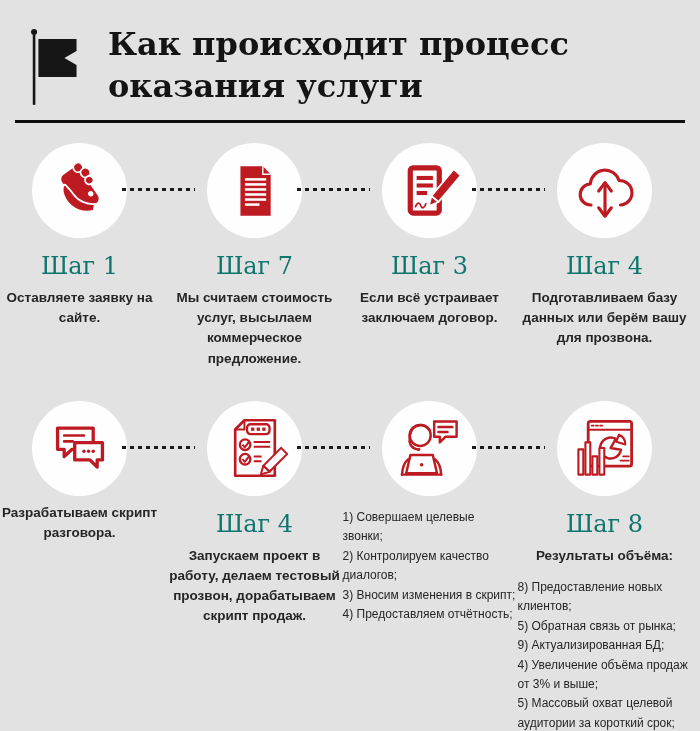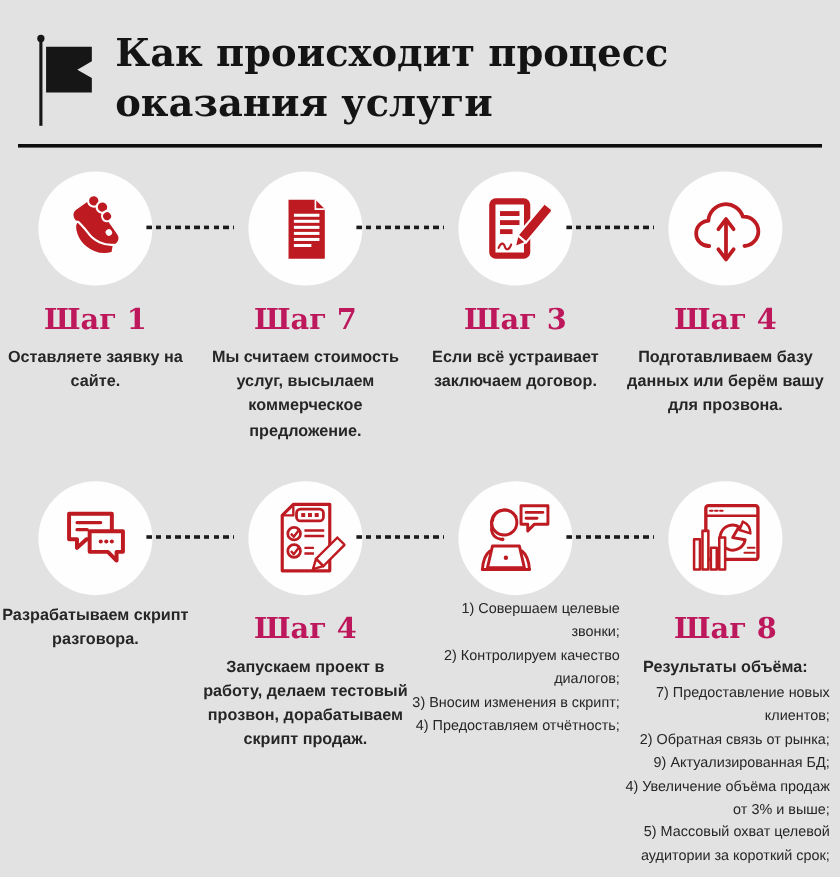--- a/index.html
+++ b/index.html
@@ -2,21 +2,21 @@
 <html style="--bg: #e3e2e2; --accent: #bd1a21; --heading: #141414; --text: #262626; --connector: #1c1c1c;"><head>
 <meta charset="utf-8">
 <style>
   html,body{margin:0;padding:0;}
   body{
     width:700px;height:731px;overflow:hidden;
     background:var(--bg,#e3e2e2);
     font-family:"Liberation Sans",sans-serif;
     color:var(--text,#262626);
   }
-  .header{display:flex;align-items:flex-start;gap:16px;padding:24px 20px 0 28px;}
+  .header{display:flex;align-items:flex-start;gap:28px;padding:24px 20px 0 28px;}
   .flag{flex:0 0 auto;margin-top:2px;color:#161616;}
   .title{
     font-family:"DejaVu Serif",serif;font-weight:bold;
     font-size:32px;line-height:1.3;color:var(--heading,#141414);
     max-width:470px;
   }
   .divider{height:3px;background:#0e0e0e;margin:10px 15px 0 15px;}
   .steps-row{
     position:relative;left:-8px;width:700px;
     display:grid;grid-template-columns:repeat(4,175px);
@@ -28,30 +28,30 @@
     background:repeating-linear-gradient(90deg,var(--connector,#1c1c1c) 0 4.5px,transparent 4.5px 8px);
   }
   .c0{left:130px}.c1{left:305px}.c2{left:480px}
   .step{display:flex;flex-direction:column;align-items:center;}
   .icon-circle{
     width:95px;height:95px;border-radius:50%;background:#fefefe;
     display:flex;align-items:center;justify-content:center;
     color:var(--accent,#bd1a21);
   }
   .step-title{
-    font-family:"DejaVu Serif",serif;font-weight:bold;
-    font-size:24px;line-height:1.2;color:#be185d;margin-top:14px;
+    font-family:"DejaVu Serif",serif;font-weight:normal;
+    font-size:24px;line-height:1.2;color:#0f766e;margin-top:14px;
   }
   .step-desc{
     font-weight:bold;font-size:13.5px;line-height:1.5;
     text-align:center;margin-top:7px;width:172px;
   }
   .step-list{
-    font-size:12px;line-height:1.62;text-align:right;
-    width:174px;margin-top:2px;
+    font-size:12px;line-height:1.62;text-align:left;
+    width:174px;margin-top:12px;
   }
   svg{display:block;}
 </style>
 </head>
 <body>
 
 <div class="header">
   <span class="flag">
     <svg width="52" height="84" viewBox="0 0 60 95">
       <g fill="currentColor">
@@ -240,20 +240,20 @@
             <rect x="22" y="42" width="7" height="46"></rect>
             <rect x="32" y="62" width="7" height="26"></rect>
             <rect x="42" y="50" width="7" height="38"></rect>
           </g>
         </g>
       </svg>
     </div>
     <div class="step-title">Шаг 8</div>
     <div class="step-desc">Результаты объёма:</div>
     <div class="step-list">
-      <div class="step-list-item">7) Предоставление новых клиентов;</div>
-      <div class="step-list-item">2) Обратная связь от рынка;</div>
+      <div class="step-list-item">8) Предоставление новых клиентов;</div>
+      <div class="step-list-item">5) Обратная связь от рынка;</div>
       <div class="step-list-item">9) Актуализированная БД;</div>
       <div class="step-list-item">4) Увеличение объёма продаж от 3% и выше;</div>
       <div class="step-list-item">5) Массовый охват целевой аудитории за короткий срок;</div>
     </div>
   </div>
 </div>
 
 </body></html>

